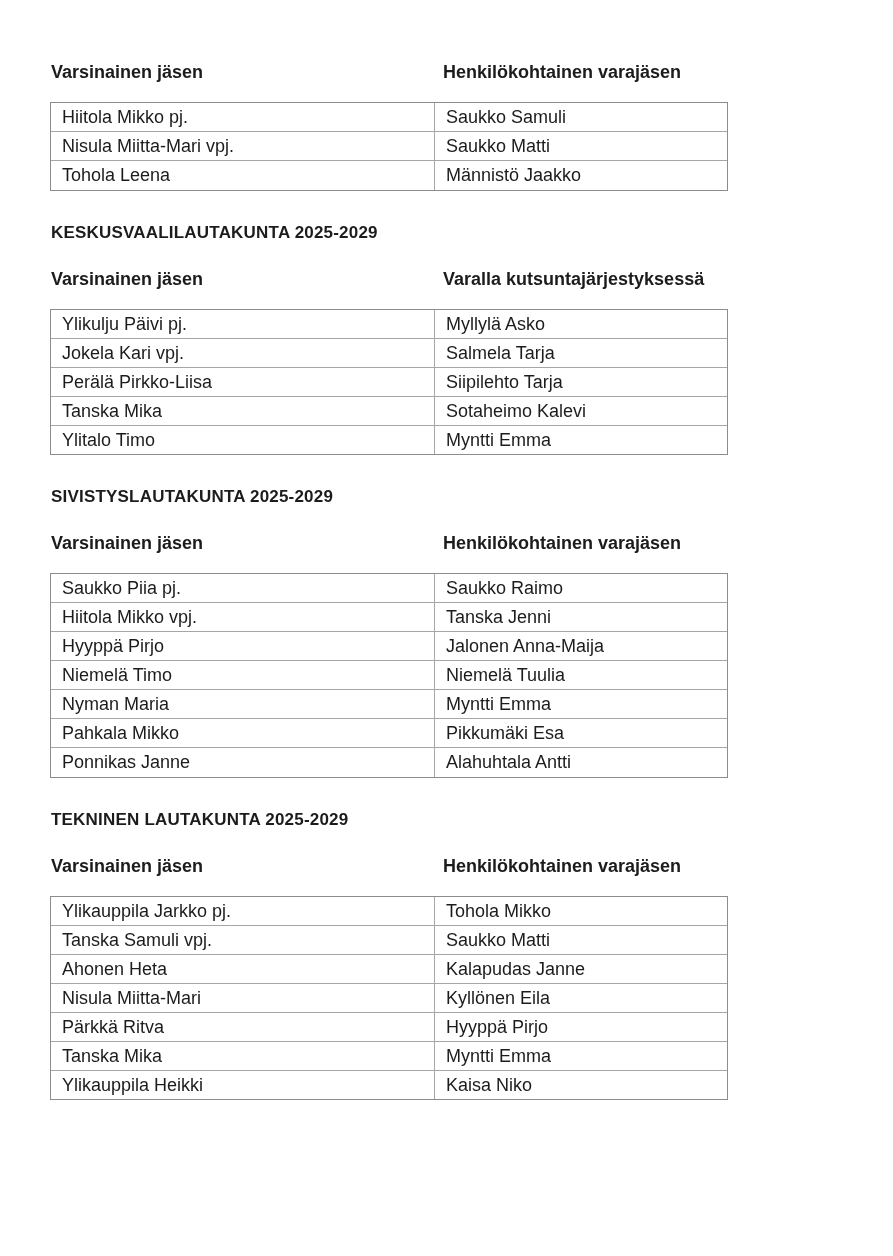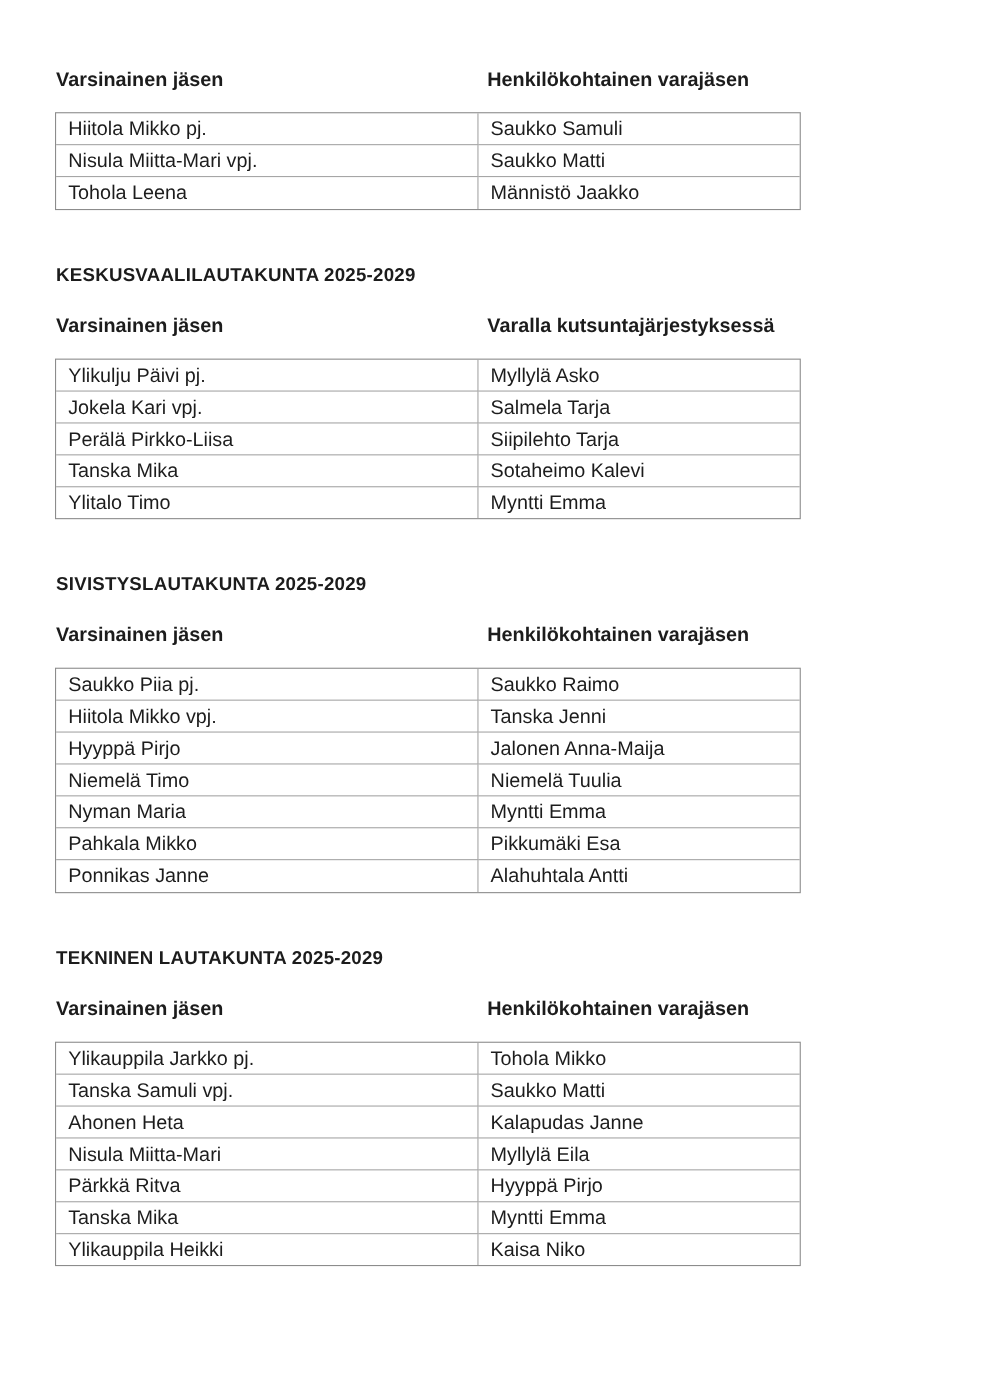--- a/index.html
+++ b/index.html
@@ -14,21 +14,21 @@
     width: 893px;
     height: 1256px;
     background: var(--bg);
     color: var(--text);
     font-family: "Liberation Sans", sans-serif;
     overflow: hidden;
   }
   .page {
     padding: 62px 48px 0 51px;
   }
-  .section + .section { margin-top: 49px; }
+  .section + .section { margin-top: 32px; }
   .section-title {
     font-size: 17px;
     font-weight: 700;
     line-height: 20px;
     letter-spacing: 0.2px;
     margin: 0 0 26px 0;
   }
   .col-headers {
     display: flex;
     font-size: 18px;
@@ -190,21 +190,21 @@
     <td class="deputy-cell">Saukko Matti</td>
   </tr>
 
   <tr>
     <td class="member-cell">Ahonen Heta</td>
     <td class="deputy-cell">Kalapudas Janne</td>
   </tr>
 
   <tr>
     <td class="member-cell">Nisula Miitta-Mari</td>
-    <td class="deputy-cell">Myllylä Eila</td>
+    <td class="deputy-cell">Kyllönen Eila</td>
   </tr>
 
   <tr>
     <td class="member-cell">Pärkkä Ritva</td>
     <td class="deputy-cell">Hyyppä Pirjo</td>
   </tr>
 
   <tr>
     <td class="member-cell">Tanska Mika</td>
     <td class="deputy-cell">Myntti Emma</td>

